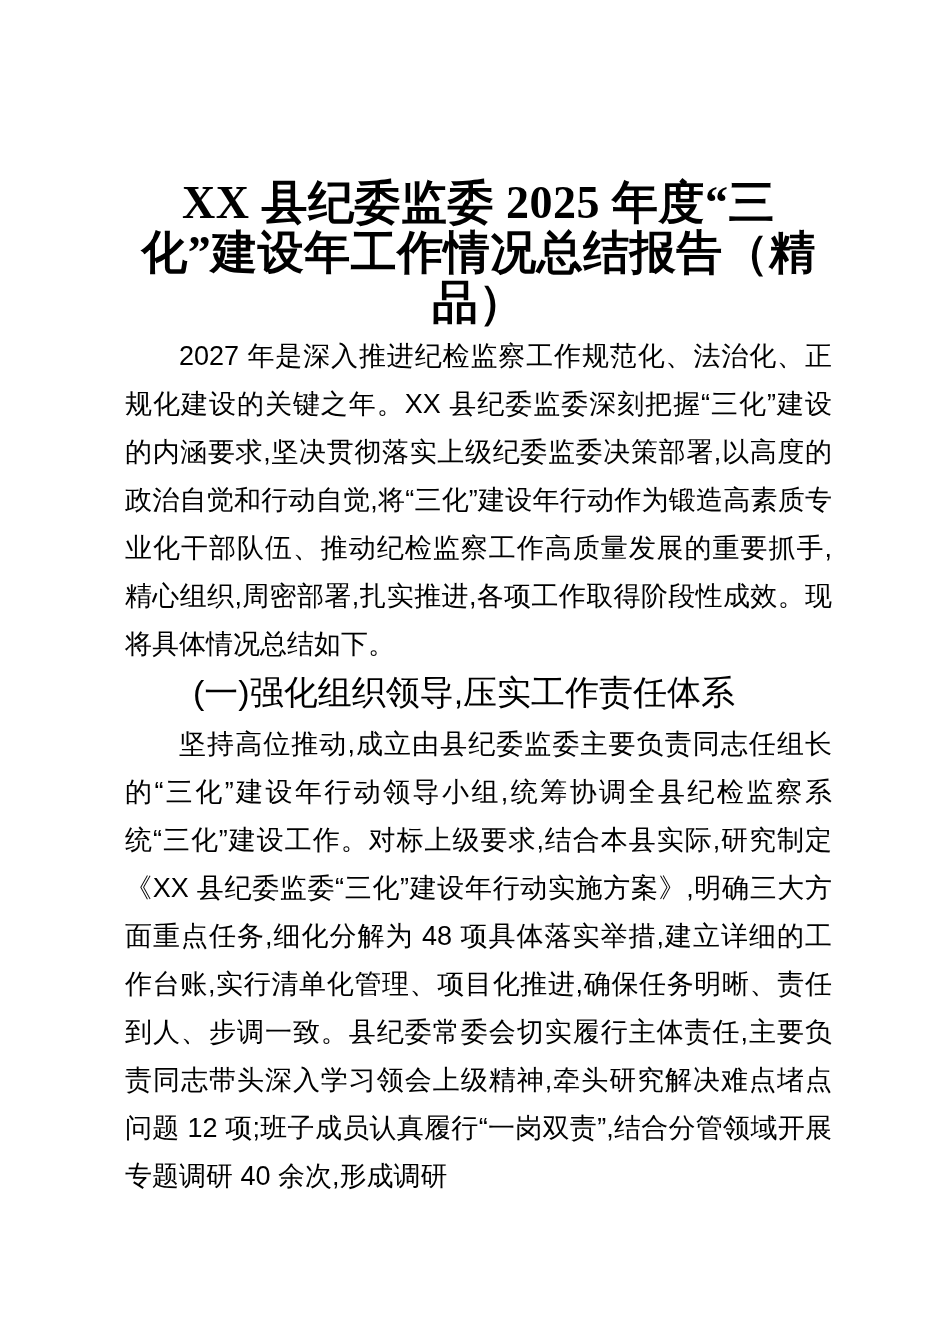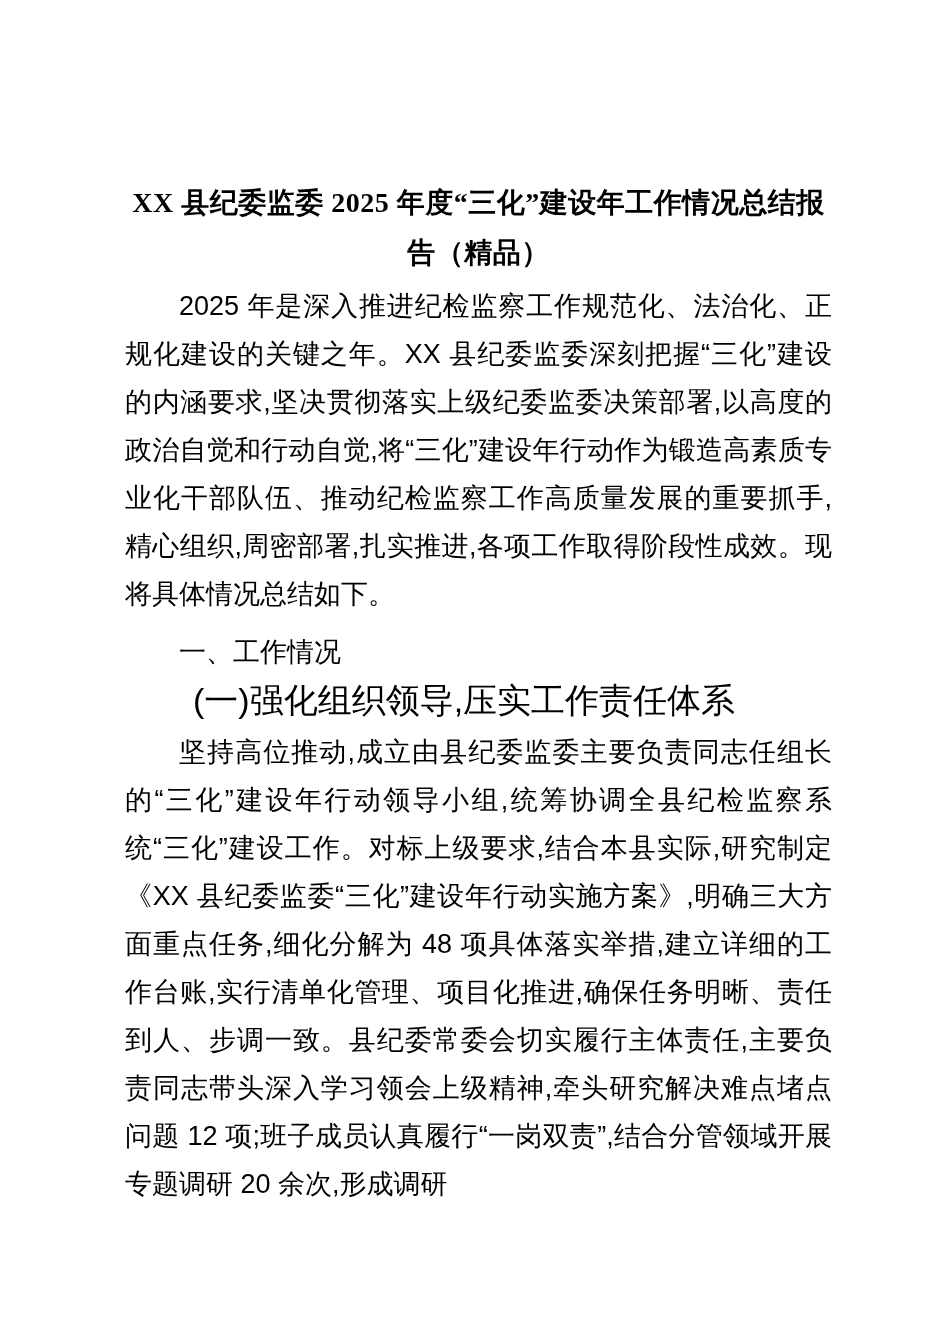--- a/index.html
+++ b/index.html
@@ -15,21 +15,21 @@
     box-sizing: border-box;
     width: 950px;
     height: 1344px;
     padding: 178px 118px 0 125px;
   }
   .doc-title {
     margin: 0;
     text-align: center;
     font-family: "Liberation Serif", serif;
     font-weight: bold;
-    font-size: 28px;
+    font-size: 46px;
     line-height: 50px;
     letter-spacing: 0.5px;
   }
   .para {
     margin: 4px 0 0 0;
     font-size: 27px;
     line-height: 48px;
     text-align: justify;
     text-justify: inter-ideograph;
     text-indent: 2em;
@@ -49,20 +49,19 @@
     font-weight: normal;
     text-indent: 2em;
   }
 </style>
 </head>
 <body>
 
 <div class="page">
   <h1 class="doc-title">XX 县纪委监委 2025 年度“三化”建设年工作情况总结报告（精品）</h1>
 
-  <p class="para">2025 年是深入推进纪检监察工作规范化、法治化、正规化建设的关键之年。XX 县纪委监委深刻把握“三化”建设的内涵要求,坚决贯彻落实上级纪委监委决策部署,以高度的政治自觉和行动自觉,将“三化”建设年行动作为锻造高素质专业化干部队伍、推动纪检监察工作高质量发展的重要抓手,精心组织,周密部署,扎实推进,各项工作取得阶段性成效。现将具体情况总结如下。</p>
+  <p class="para">2027 年是深入推进纪检监察工作规范化、法治化、正规化建设的关键之年。XX 县纪委监委深刻把握“三化”建设的内涵要求,坚决贯彻落实上级纪委监委决策部署,以高度的政治自觉和行动自觉,将“三化”建设年行动作为锻造高素质专业化干部队伍、推动纪检监察工作高质量发展的重要抓手,精心组织,周密部署,扎实推进,各项工作取得阶段性成效。现将具体情况总结如下。</p>
 
-  <h2 class="heading1">一、工作情况</h2>
 
   <h3 class="heading2">(一)强化组织领导,压实工作责任体系</h3>
 
-  <p class="para">坚持高位推动,成立由县纪委监委主要负责同志任组长的“三化”建设年行动领导小组,统筹协调全县纪检监察系统“三化”建设工作。对标上级要求,结合本县实际,研究制定《XX 县纪委监委“三化”建设年行动实施方案》,明确三大方面重点任务,细化分解为 48 项具体落实举措,建立详细的工作台账,实行清单化管理、项目化推进,确保任务明晰、责任到人、步调一致。县纪委常委会切实履行主体责任,主要负责同志带头深入学习领会上级精神,牵头研究解决难点堵点问题 12 项;班子成员认真履行“一岗双责”,结合分管领域开展专题调研 20 余次,形成调研</p>
+  <p class="para">坚持高位推动,成立由县纪委监委主要负责同志任组长的“三化”建设年行动领导小组,统筹协调全县纪检监察系统“三化”建设工作。对标上级要求,结合本县实际,研究制定《XX 县纪委监委“三化”建设年行动实施方案》,明确三大方面重点任务,细化分解为 48 项具体落实举措,建立详细的工作台账,实行清单化管理、项目化推进,确保任务明晰、责任到人、步调一致。县纪委常委会切实履行主体责任,主要负责同志带头深入学习领会上级精神,牵头研究解决难点堵点问题 12 项;班子成员认真履行“一岗双责”,结合分管领域开展专题调研 40 余次,形成调研</p>
 </div>
 
 </body></html>

